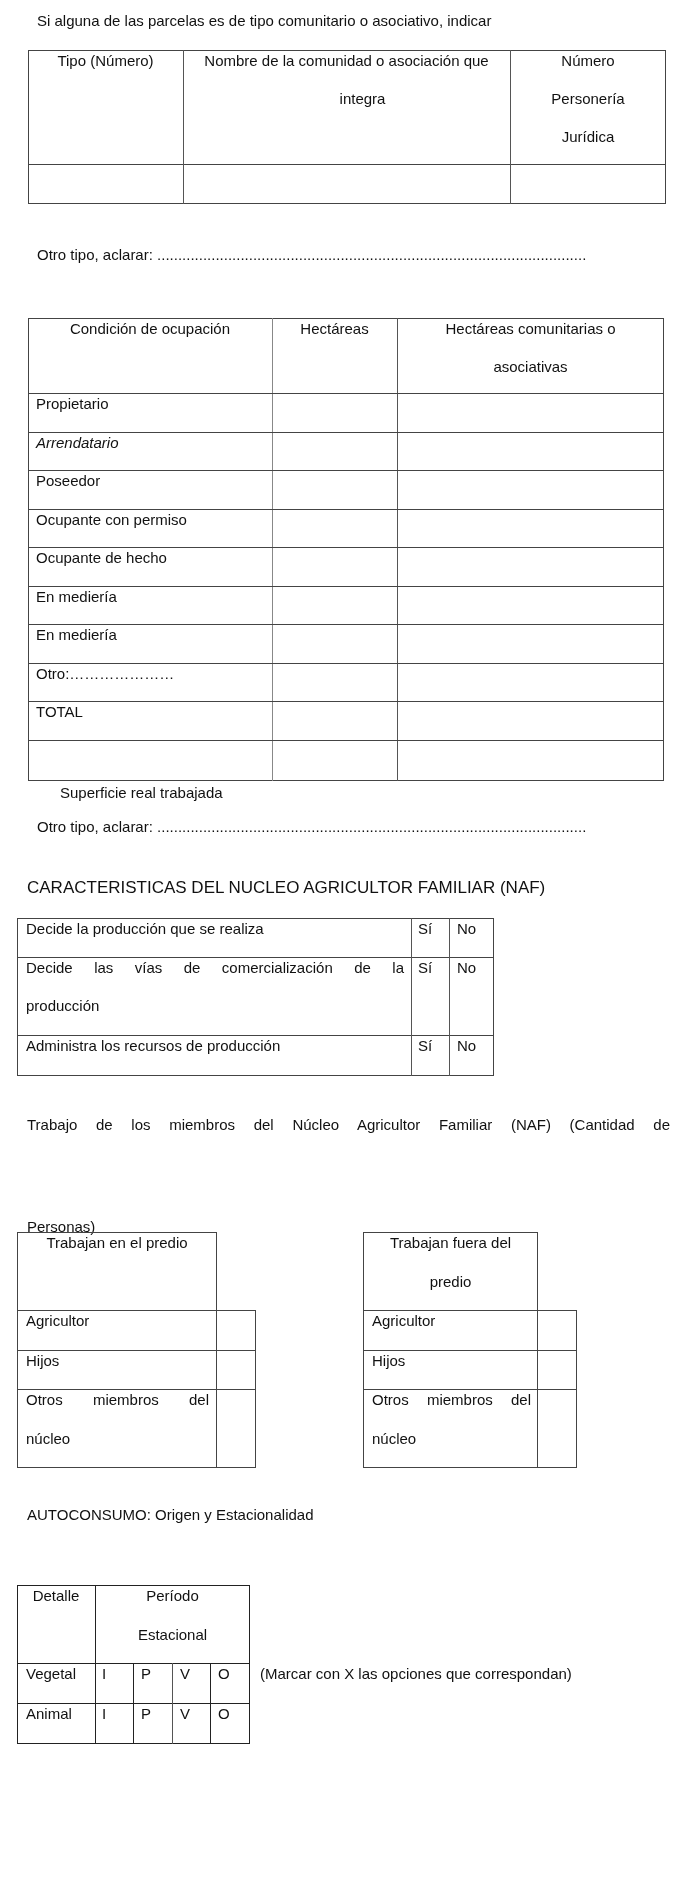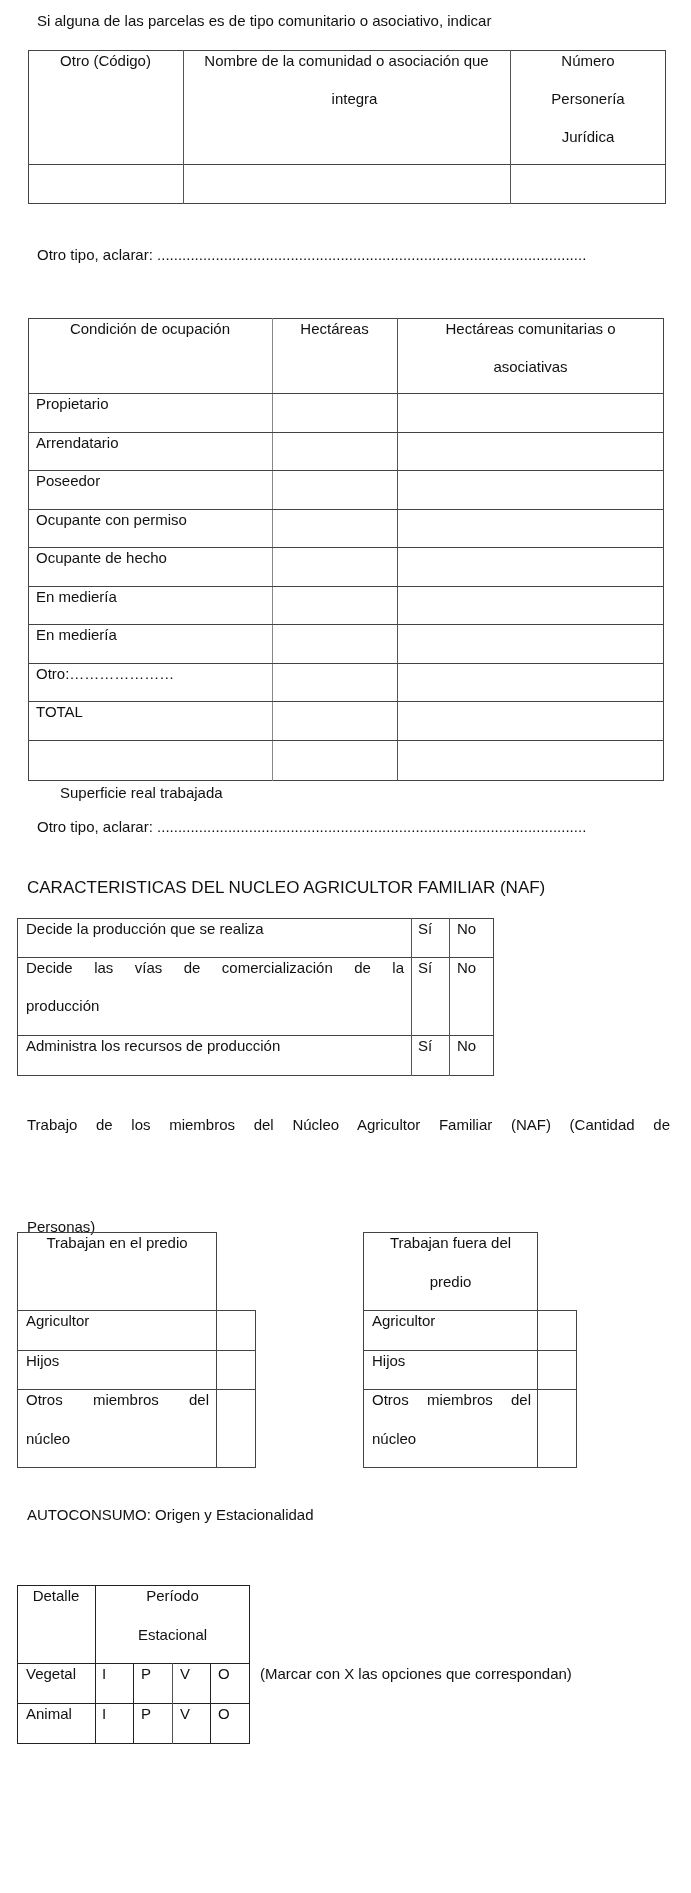--- a/index.html
+++ b/index.html
@@ -19,23 +19,23 @@
 <body>
 
 <div class="txt" style="left:37px;top:12px;">Si alguna de las parcelas es de tipo comunitario o asociativo, indicar</div>
 
 <div>
   <div class="box" style="left:28px;top:50px;width:638px;height:154px;"></div>
   <div class="hl" style="left:28px;top:164px;width:638px;"></div>
   <div class="vl" style="left:183px;top:50px;height:154px;"></div>
   <div class="vl" style="left:510px;top:50px;height:154px;"></div>
 
-  <div class="txt center" style="left:28px;top:52px;width:155px;">Otro (Código)</div>
+  <div class="txt center" style="left:28px;top:52px;width:155px;">Tipo (Número)</div>
   <div class="txt center" style="left:183px;top:52px;width:327px;">Nombre de la comunidad o asociación que</div>
-  <div class="txt center" style="left:191px;top:90px;width:327px;">integra</div>
+  <div class="txt center" style="left:199px;top:90px;width:327px;">integra</div>
   <div class="txt center" style="left:510px;top:52px;width:156px;">Número</div>
   <div class="txt center" style="left:510px;top:90px;width:156px;">Personería</div>
   <div class="txt center" style="left:510px;top:128px;width:156px;">Jurídica</div>
 
   <div class="cell" style="left:29px;top:165px;width:154px;height:38px;"></div>
   <div class="cell" style="left:184px;top:165px;width:326px;height:38px;"></div>
   <div class="cell" style="left:511px;top:165px;width:155px;height:38px;"></div>
 </div>
 
 <div class="txt" style="left:37px;top:246px;">Otro tipo, aclarar: .......................................................................................................</div>
@@ -55,21 +55,21 @@
   <div class="hl" style="left:28px;top:470px;width:636px;"></div>
   <div class="hl" style="left:28px;top:509px;width:636px;"></div>
   <div class="hl" style="left:28px;top:547px;width:636px;"></div>
   <div class="hl" style="left:28px;top:586px;width:636px;"></div>
   <div class="hl" style="left:28px;top:624px;width:636px;"></div>
   <div class="hl" style="left:28px;top:663px;width:636px;"></div>
   <div class="hl" style="left:28px;top:701px;width:636px;"></div>
   <div class="hl" style="left:28px;top:740px;width:636px;"></div>
 
   <div class="txt" style="left:36px;top:395px;">Propietario</div>
-  <div class="txt" style="left:36px;top:434px;">Arrendatario</div>
+  <div class="txt" style="left:36px;top:434px;font-style:italic;">Arrendatario</div>
   <div class="txt" style="left:36px;top:472px;">Poseedor</div>
   <div class="txt" style="left:36px;top:511px;">Ocupante con permiso</div>
   <div class="txt" style="left:36px;top:549px;">Ocupante de hecho</div>
   <div class="txt" style="left:36px;top:588px;text-align:right;">En mediería</div>
   <div class="txt" style="left:36px;top:626px;">En mediería</div>
   <div class="txt" style="left:36px;top:665px;">Otro:…………………</div>
   <div class="txt" style="left:36px;top:703px;">TOTAL</div>
   <div class="txt" style="left:36px;top:784px;margin-left:24px;">Superficie real trabajada</div>
 </div>
 

